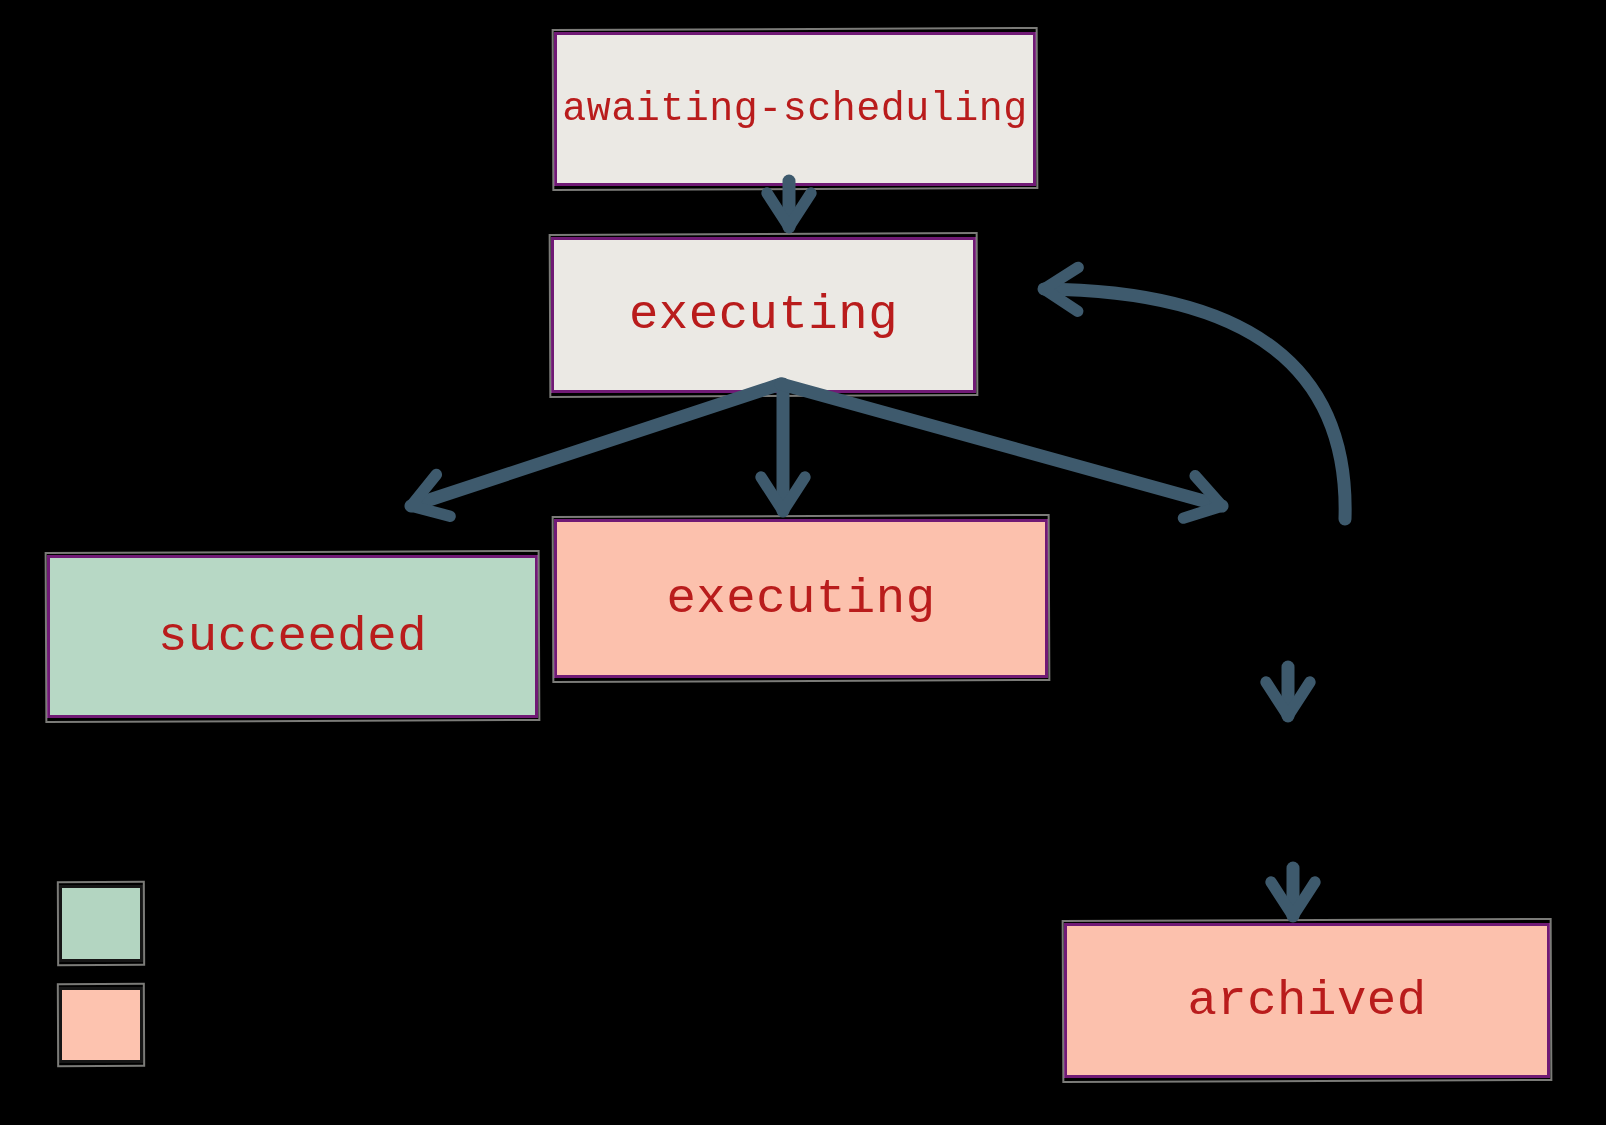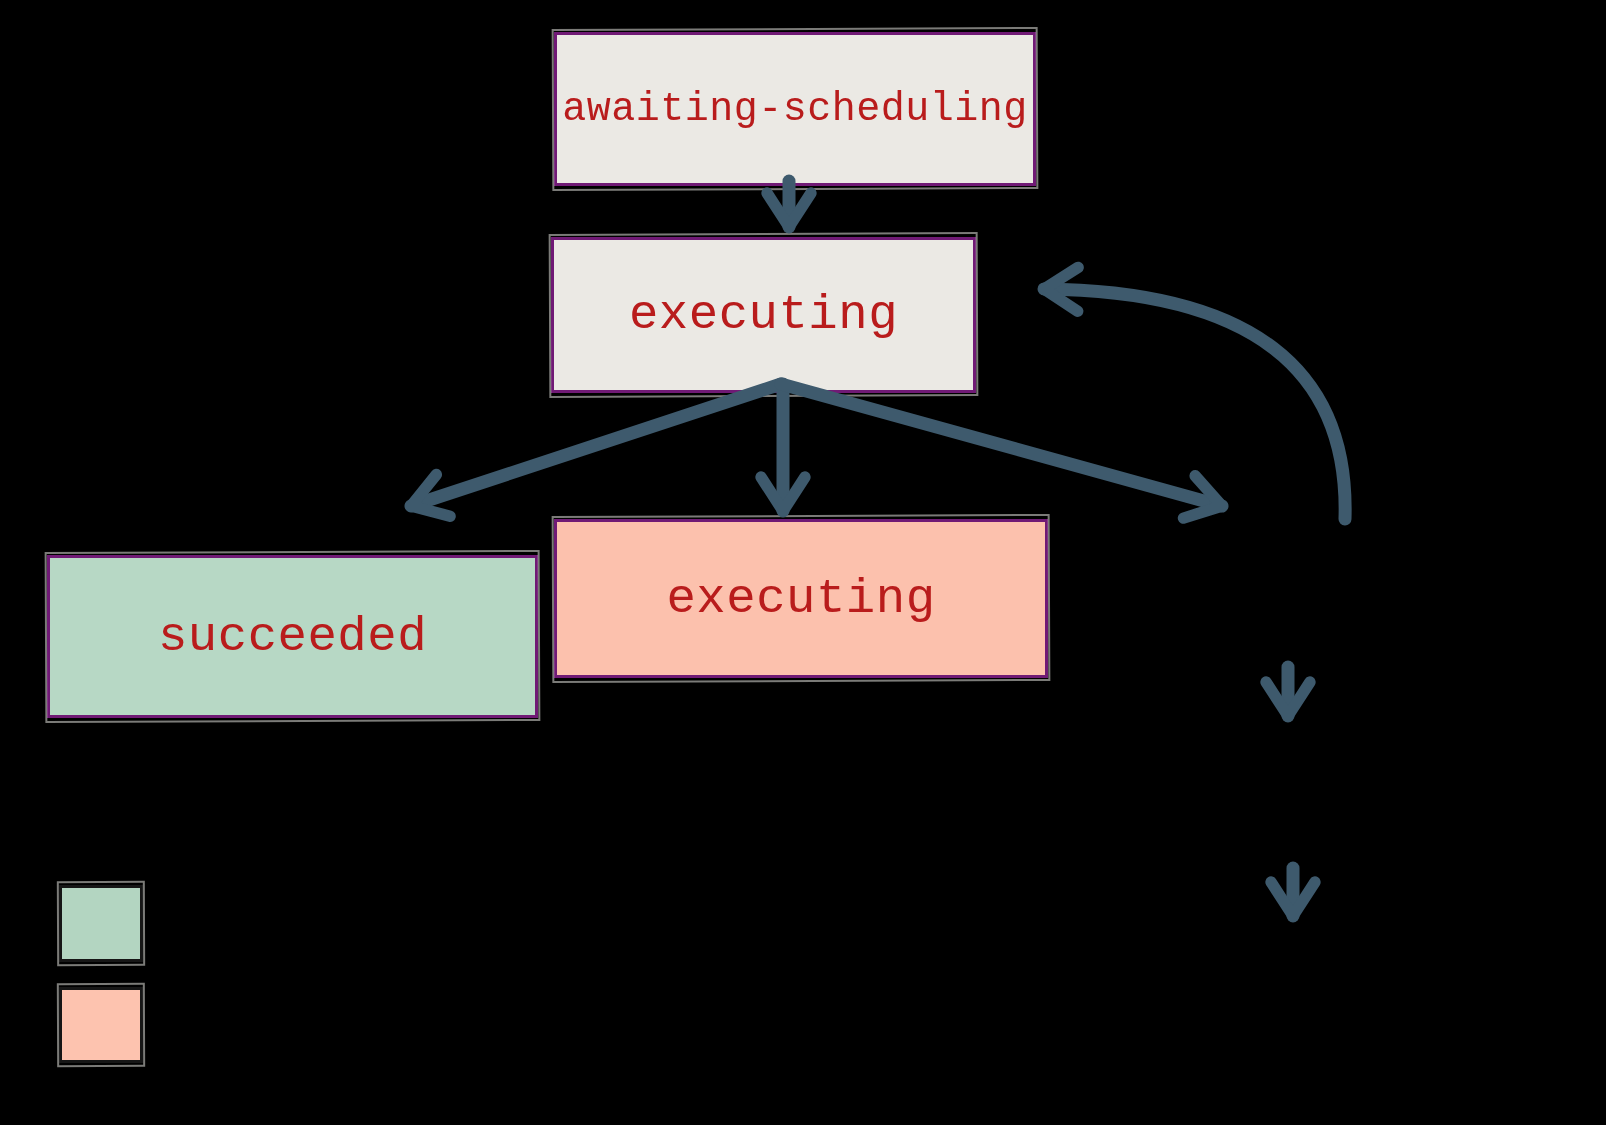--- a/index.html
+++ b/index.html
@@ -85,20 +85,23 @@
   <div class="node fill-green n-succ">
     <span class="lbl">succeeded</span>
   </div>
 
   <div class="node fill-pink n-disc">
     <span class="lbl">executing</span>
   </div>
 
 
 
+  <div class="node fill-pink n-arched">
+    <span class="lbl">archived</span>
+  </div>
 
   <div class="swatch sw-green"></div>
   <div class="swatch sw-pink"></div>
 
   <svg class="arrows" width="1606" height="1125" viewBox="0 0 1606 1125">
     <defs>
       <marker id="head" viewBox="0 0 12 12" refX="9" refY="6" markerWidth="4.6" markerHeight="4.6" orient="auto-start-reverse" markerUnits="strokeWidth">
         <path d="M 2.2,1.6 L 9,6 L 2.2,10.4" fill="none" stroke="#3e5a6d" stroke-width="2.3" stroke-linecap="round" stroke-linejoin="round"></path>
       </marker>
     </defs>

